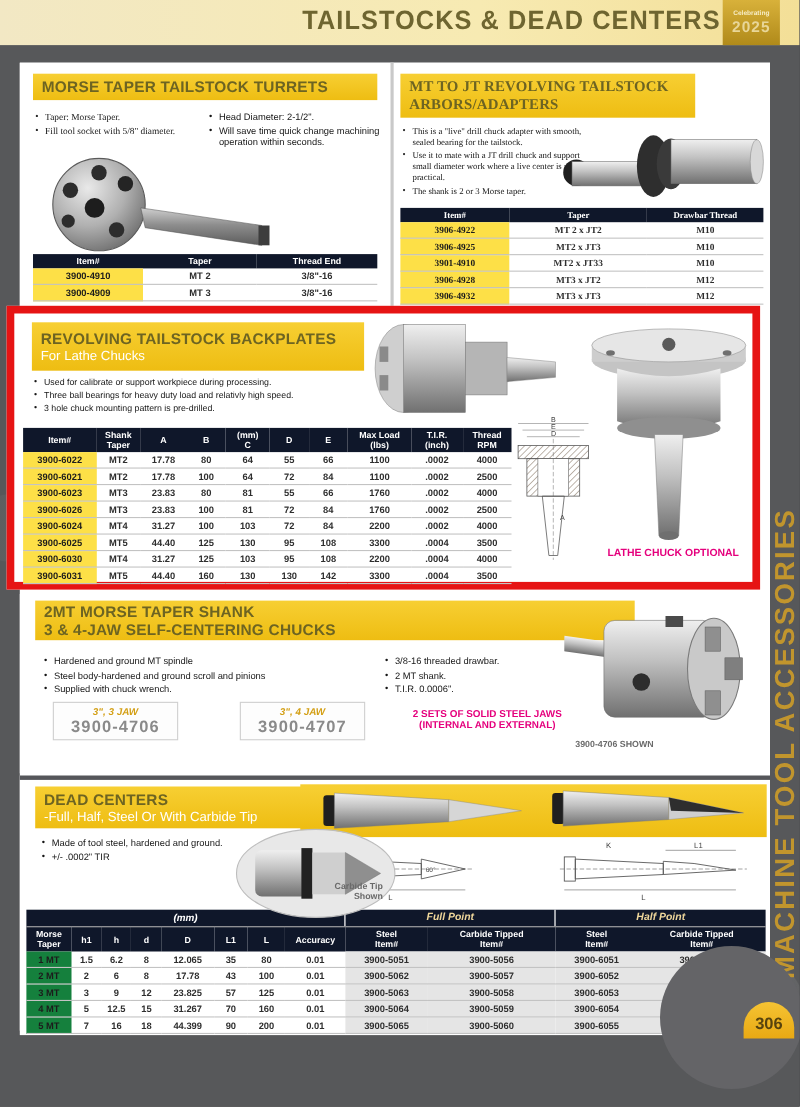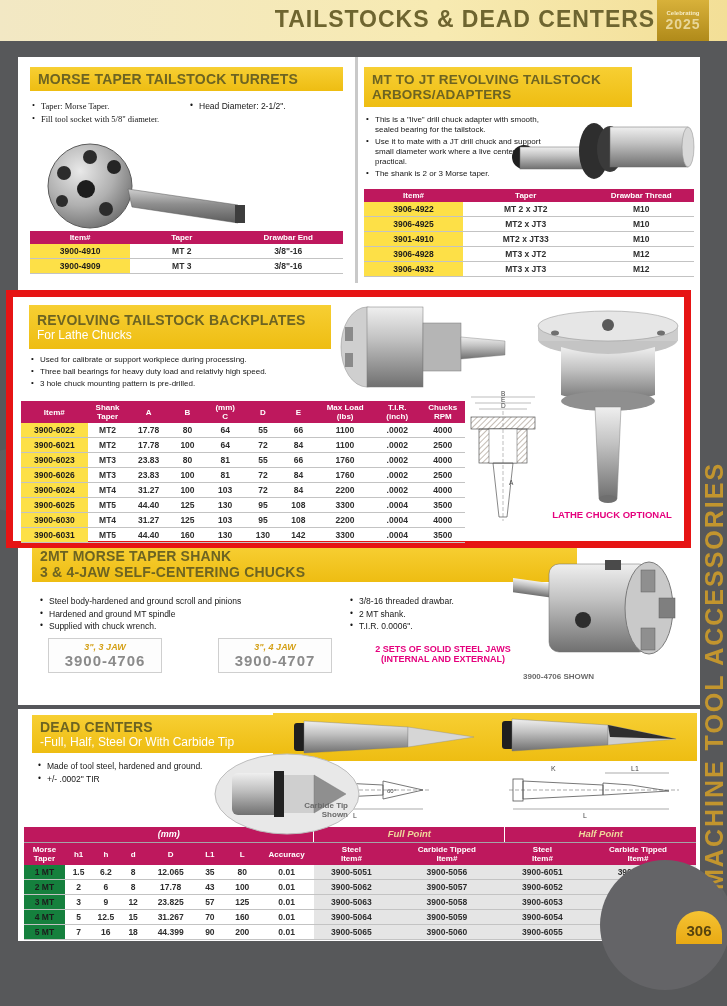--- a/index.html
+++ b/index.html
@@ -11,45 +11,45 @@
   
   .banner{position:absolute;left:0;top:0;width:727px;height:41px;background:linear-gradient(90deg,#f2e8c4,#f7eab2 60%,#f3df97);}
   .banner-title{position:absolute;right:72px;top:5px;font-size:24px;font-weight:bold;letter-spacing:1px;color:#6e6530;transform:scaleX(.96);transform-origin:right;}
   .badge{position:absolute;right:18px;top:0;width:52px;height:41px;background:linear-gradient(#d8b13a,#b08a1a);display:flex;flex-direction:column;align-items:center;justify-content:center;}
   .badge .b1{font-size:6px;font-weight:bold;color:#f6ecc4;}
   .badge .b2{font-size:14px;font-weight:bold;color:#e8d698;letter-spacing:1px;}
   
   .main{position:absolute;left:18px;top:57px;width:682px;height:880px;background:#fff;}
   section{position:absolute;background:#fff;}
   .sec-turrets{left:0;top:0;width:337px;height:226px;border-right:3px solid #c9c9c9;}
-  .sec-arbors{left:340px;top:0;width:342px;height:226px;}
+  .sec-arbors{left:340px;top:0;width:342px;height:226px;font-family:Liberation Serif, serif;}
   .sec-chucks{left:0;top:483px;width:682px;height:163px;}
   .sec-dead{left:0;top:648px;width:682px;height:232px;border-top:4px solid #55565a;}
   
   .sec-bar{position:absolute;background:linear-gradient(#f7cf33,#eebd12);color:#6d6422;display:flex;flex-direction:column;justify-content:center;padding:2px 8px;box-sizing:border-box;}
   .sec-bar .t1{font-size:14px;font-weight:bold;letter-spacing:.2px;white-space:nowrap;}
   .sec-bar .sub{font-size:12px;font-weight:normal;color:#fff;}
   
   .bullets{margin:0;padding:0;list-style:none;font-size:8.5px;color:#161616;line-height:1.25;position:absolute;}
   .bullets li{padding-left:9px;position:relative;margin-bottom:2px;}
   .bullets li::before{content:"\2022";position:absolute;left:0;top:-1px;}
   
   .spec-table{border-collapse:collapse;width:100%;table-layout:fixed;}
-  .spec-table th{background:#be185d;color:#fff;font-weight:bold;font-size:8px;line-height:1.15;padding:2px 1px;white-space:pre-line;}
+  .spec-table th{background:#0f172a;color:#fff;font-weight:bold;font-size:8px;line-height:1.15;padding:2px 1px;white-space:pre-line;}
   .spec-table td{text-align:center;font-size:8.5px;font-weight:600;color:#2e2e2e;padding:2px 1px;border-bottom:1px solid #c3c3c3;}
   .spec-table td:first-child{background:#fde047;font-weight:bold;color:#1c1c1c;}
   .tbl-wrap{position:absolute;}
   
   .dc-table td:first-child{background:#15803d;font-weight:bold;}
   .dc-table td:nth-child(n+9){background:#e5e5e5;font-weight:bold;}
   .dc-table .mm-h{font-style:italic;font-size:9px;}
   .dc-table .gold-h{font-style:italic;color:#efd79b;font-size:9.5px;border-left:1px solid #fff;}
   .dc-table thead tr:first-child th{border-bottom:1px solid #a5a5a7;}
   
-  .red-box{position:absolute;left:6px;top:278px;width:685px;height:258px;border:7px solid #e61414;background:#fff;box-sizing:border-box;z-index:5;margin-top:12px;}
+  .red-box{position:absolute;left:6px;top:278px;width:685px;height:258px;border:7px solid #e61414;background:#fff;box-sizing:border-box;z-index:5;}
   .red-inner{position:relative;width:100%;height:100%;}
   .note-magenta{color:#e5007d;font-weight:bold;}
   .caption-gray{color:#6a6a6a;font-weight:bold;font-size:8px;}
   .item-box{position:absolute;border:1px solid #cfcfcf;background:#fdfdfd;text-align:center;padding:3px 0;}
   .item-box .lbl{font-size:9px;font-weight:bold;font-style:italic;color:#d4a017;}
   .item-box .num{font-size:15px;font-weight:bold;color:#8a8a8a;letter-spacing:1px;}
   
   .photo{position:absolute;}
   .yellow-band{position:absolute;background:linear-gradient(#f7cf33,#eebd12);}
   
@@ -77,20 +77,21 @@
     <section class="sec-turrets">
       <div class="sec-bar" style="left:12px;top:10px;width:313px;height:24px;">
         <span class="t1">MORSE TAPER TAILSTOCK TURRETS</span>
       </div>
       <ul class="bullets" style="left:14px;top:44px;width:150px;font-family:Liberation Serif, serif;">
           <li>Taper: Morse Taper.</li>
           <li>Fill tool socket with 5/8" diameter.</li>
         </ul>
       <ul class="bullets" style="left:172px;top:44px;width:156px;">
           <li>Head Diameter: 2-1/2".</li>
+          <li>Will save time quick change machining operation within seconds.</li>
         </ul>
       <svg class="photo" style="left:24px;top:86px;" width="210" height="86" viewBox="0 0 210 86">
         <defs>
           <radialGradient id="sph" cx="38%" cy="32%" r="75%">
             <stop offset="0%" stop-color="#e9e9e9"></stop>
               <stop offset="55%" stop-color="#b0b0b0"></stop>
               <stop offset="100%" stop-color="#6c6c6c"></stop>
           </radialGradient>
           <linearGradient id="shk" x1="0" y1="0" x2="0" y2="1">
             <stop offset="0%" stop-color="#cfcfcf"></stop>
@@ -112,21 +113,21 @@
         <table class="spec-table">
           <colgroup>
               <col style="width:32%">
               <col style="width:33%">
               <col style="width:35%">
             </colgroup>
           <thead>
               <tr>
                 <th>Item#</th>
                 <th>Taper</th>
-                <th>Drawbar End</th>
+                <th>Thread End</th>
               </tr>
             </thead>
           <tbody>
               <tr>
                 <td>3900-4910</td>
                 <td>MT 2</td>
                 <td>3/8"-16</td>
               </tr>
               <tr>
                 <td>3900-4909</td>
@@ -207,22 +208,22 @@
         </table>
       </div>
     </section>
 
     <section class="sec-chucks">
       <div class="sec-bar" style="left:14px;top:6px;width:545px;height:36px;">
         <span class="t1">2MT MORSE TAPER SHANK</span>
         <span class="t1">3 &amp; 4-JAW SELF-CENTERING CHUCKS</span>
       </div>
       <ul class="bullets" style="left:22px;top:56px;width:300px;">
+          <li>Hardened and ground MT spindle</li>
           <li>Steel body-hardened and ground scroll and pinions</li>
-          <li>Hardened and ground MT spindle</li>
           <li>Supplied with chuck wrench.</li>
         </ul>
       <ul class="bullets" style="left:332px;top:56px;width:160px;">
           <li>3/8-16 threaded drawbar.</li>
           <li>2 MT shank.</li>
           <li>T.I.R. 0.0006".</li>
         </ul>
       <svg class="photo" style="left:495px;top:10px;" width="175" height="122" viewBox="0 0 175 122">
         <rect x="0" y="28" width="56" height="14" fill="url(#cyl)" transform="rotate(8 0 28)"></rect>
         <rect x="36" y="14" width="100" height="88" rx="10" fill="url(#cyl)" stroke="#6a6a6a" stroke-width=".5"></rect>
@@ -501,21 +502,21 @@
                 <th>A</th>
                 <th>B</th>
                 <th>(mm)
 C</th>
                 <th>D</th>
                 <th>E</th>
                 <th>Max Load
 (lbs)</th>
                 <th>T.I.R.
 (inch)</th>
-                <th>Chucks
+                <th>Thread
 RPM</th>
               </tr>
             </thead>
           <tbody>
               <tr>
                 <td>3900-6022</td>
                 <td>MT2</td>
                 <td>17.78</td>
                 <td>80</td>
                 <td>64</td>

